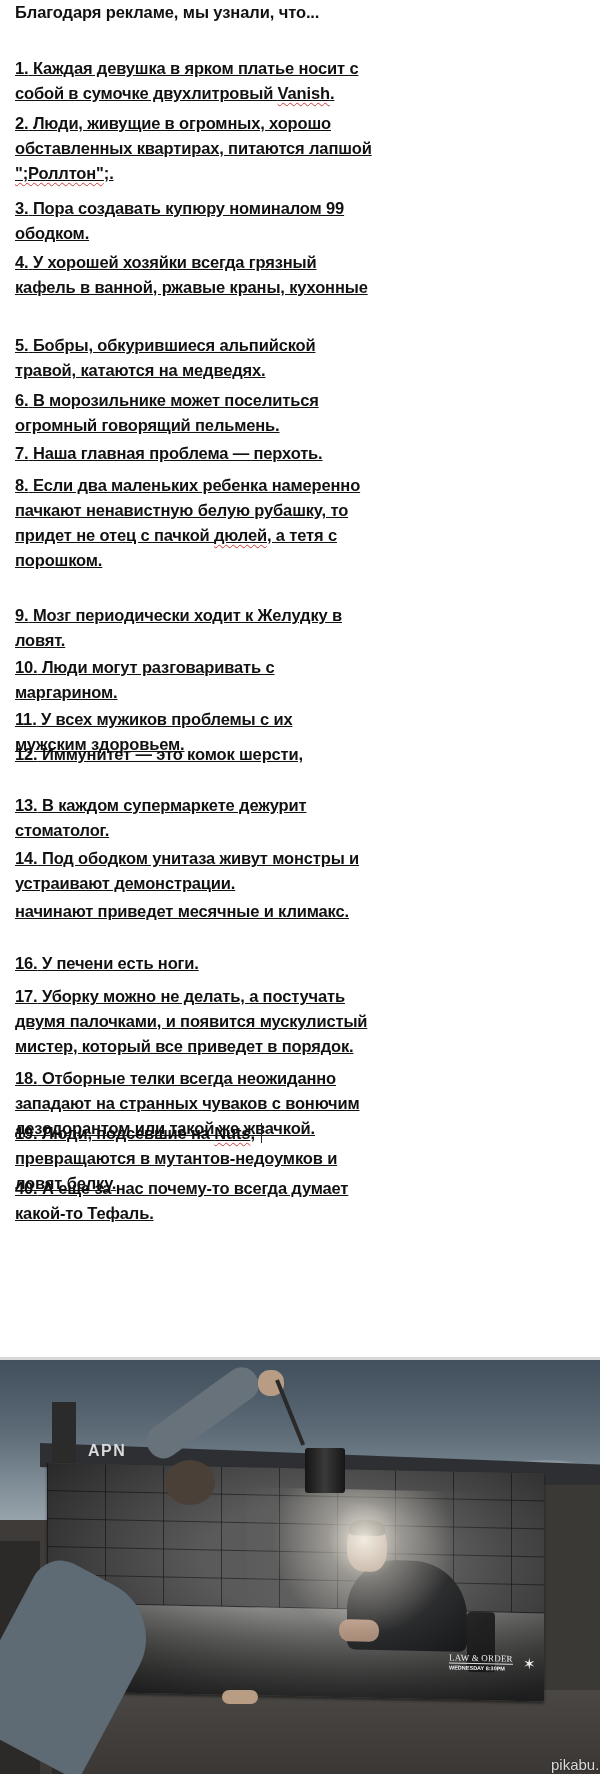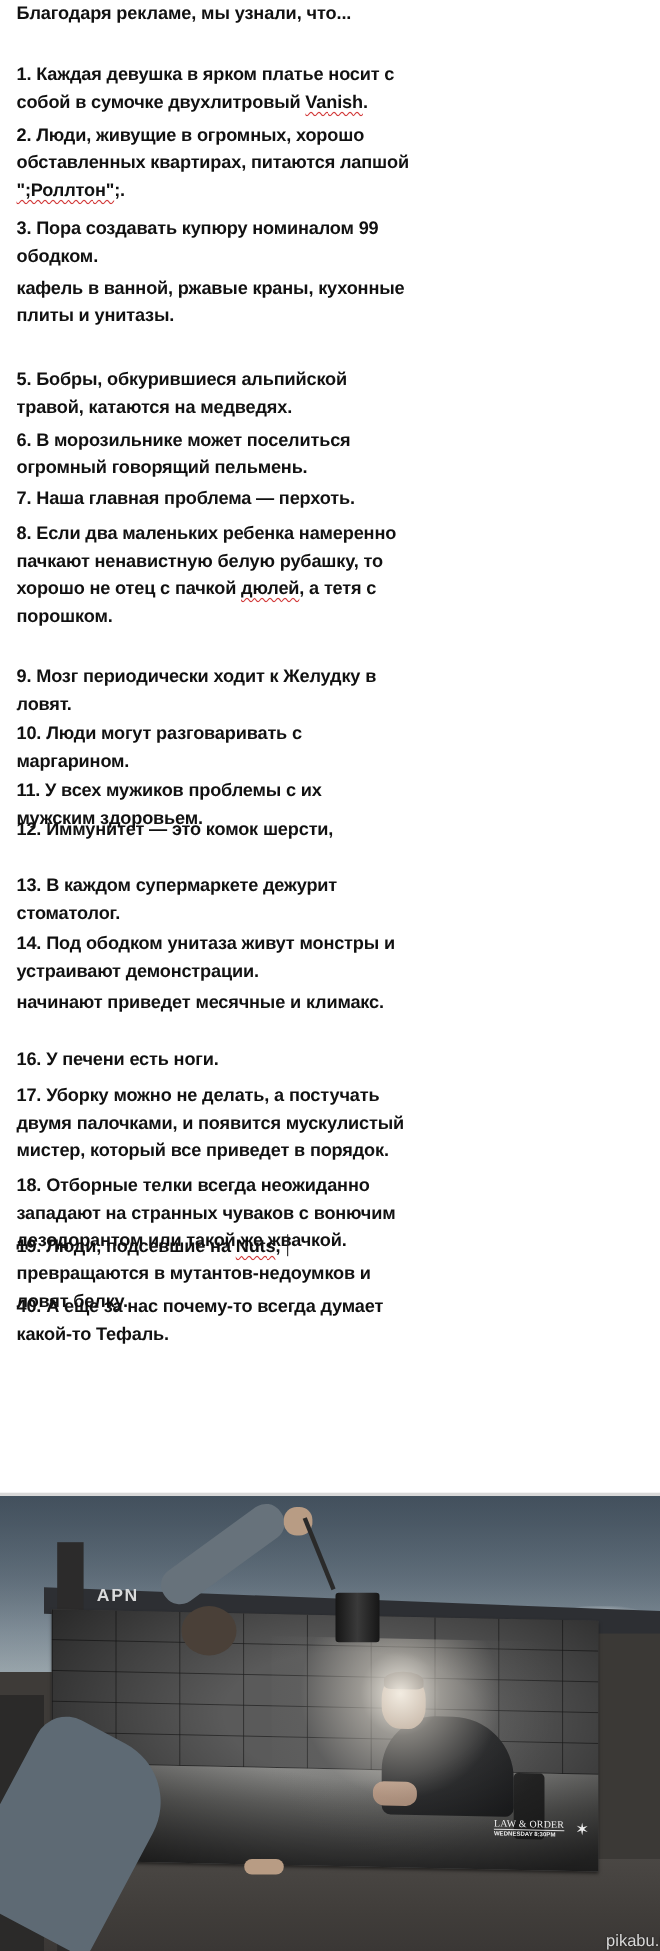--- a/index.html
+++ b/index.html
@@ -2,21 +2,21 @@
 <html><head>
 <meta charset="utf-8">
 <style>
   * { margin: 0; padding: 0; box-sizing: border-box; }
   html, body { width: 600px; height: 1774px; background: #ffffff; overflow: hidden; }
   body { position: relative; font-family: "Liberation Sans", "DejaVu Sans", sans-serif; color: #111; }
 
   .doc { position: absolute; left: 0; top: 0; width: 600px; height: 1358px; background: #fff; padding-left: 45px; }
   .title { position: absolute; left: 15px; top: 1px; font-size: 16.5px; font-weight: bold; line-height: 22px; letter-spacing: -0.1px; }
   .item { position: absolute; left: 15px; width: 365px; font-size: 16.5px; font-weight: bold; line-height: 25px; letter-spacing: -0.15px; }
-  .item .line { display: block; white-space: nowrap; }
+  .item .line { display: block; white-space: nowrap; text-decoration: underline; }
   .spell { text-decoration: underline wavy #d23a3a; text-decoration-thickness: 1px; text-underline-offset: 3px; }
   .cursor { display: inline-block; width: 1px; height: 20px; background: #222; vertical-align: -4px; margin-left: 6px; }
 
   .divider { position: absolute; left: 0; top: 1357px; width: 600px; height: 3px; background: #d8d8d8; }
 
   
   .photo { position: absolute; left: 0; top: 1360px; width: 600px; height: 414px; overflow: hidden;
     background: linear-gradient(180deg, #4c5c6a 0%, #6b7b88 18%, #8a98a2 30%, #9aa6ac 38%); }
   .sky-haze { position: absolute; left: 0; top: 0; width: 600px; height: 160px;
     background: linear-gradient(180deg, rgba(60,72,84,0.6) 0%, rgba(140,152,160,0.2) 100%); }
@@ -85,42 +85,42 @@
     <span class="line">обставленных квартирах, питаются лапшой</span>
     <span class="line"><span class="spell">";Роллтон"</span><span>;.</span></span>
   </div>
 
   <div class="item" style="top:196px">
     <span class="line"><span>3.</span> <span>Пора создавать купюру номиналом 99</span></span>
     <span class="line">ободком.</span>
   </div>
 
   <div class="item" style="top:250px">
+    <span class="line"><span>4.</span> <span>У хорошей хозяйки всегда грязный</span></span>
     <span class="line">кафель в ванной, ржавые краны, кухонные</span>
-    <span class="line">плиты и унитазы.</span>
   </div>
 
   <div class="item" style="top:333px">
     <span class="line"><span>5.</span> <span>Бобры, обкурившиеся альпийской</span></span>
     <span class="line">травой, катаются на медведях.</span>
   </div>
 
   <div class="item" style="top:388px">
     <span class="line"><span>6.</span> <span>В морозильнике может поселиться</span></span>
     <span class="line">огромный говорящий пельмень.</span>
   </div>
 
   <div class="item" style="top:441px">
     <span class="line"><span>7.</span> <span>Наша главная проблема — перхоть.</span></span>
   </div>
 
   <div class="item" style="top:473px">
     <span class="line"><span>8.</span> <span>Если два маленьких ребенка намеренно</span></span>
     <span class="line">пачкают ненавистную белую рубашку, то</span>
-    <span class="line"><span>хорошо не отец с пачкой </span><span class="spell">дюлей</span><span>, а тетя с</span></span>
+    <span class="line"><span>придет не отец с пачкой </span><span class="spell">дюлей</span><span>, а тетя с</span></span>
     <span class="line">порошком.</span>
   </div>
 
   <div class="item" style="top:603px">
     <span class="line"><span>9.</span> <span>Мозг периодически ходит к Желудку в</span></span>
     <span class="line">ловят.</span>
   </div>
 
   <div class="item" style="top:655px">
     <span class="line"><span>10.</span> <span>Люди могут разговаривать с</span></span>

